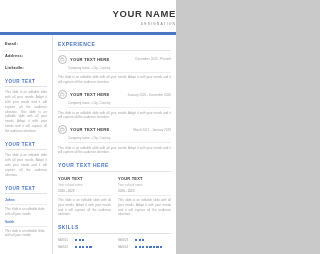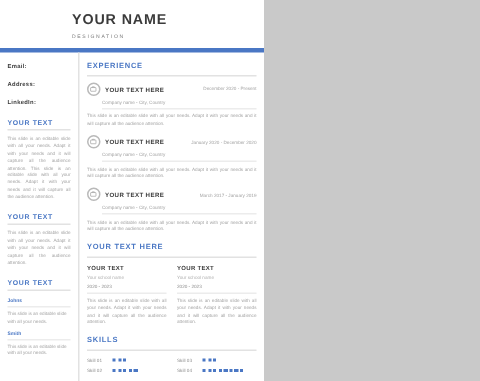--- a/index.html
+++ b/index.html
@@ -14,23 +14,22 @@
     position: relative;
     width: 176px;
     height: 254px;
     background: #ffffff;
     overflow: hidden;
     box-sizing: border-box;
   }
   
   .header {
     padding: 9px 0 6px 0;
-    text-align: left;
+    text-align: right;
     background: #ffffff;
-    margin-left: 48px;
   }
   .name {
     font-size: 9.5px;
     font-weight: bold;
     letter-spacing: 0.6px;
     color: #3b3b3b;
     line-height: 1.1;
   }
   .designation {
     margin-top: 3px;

